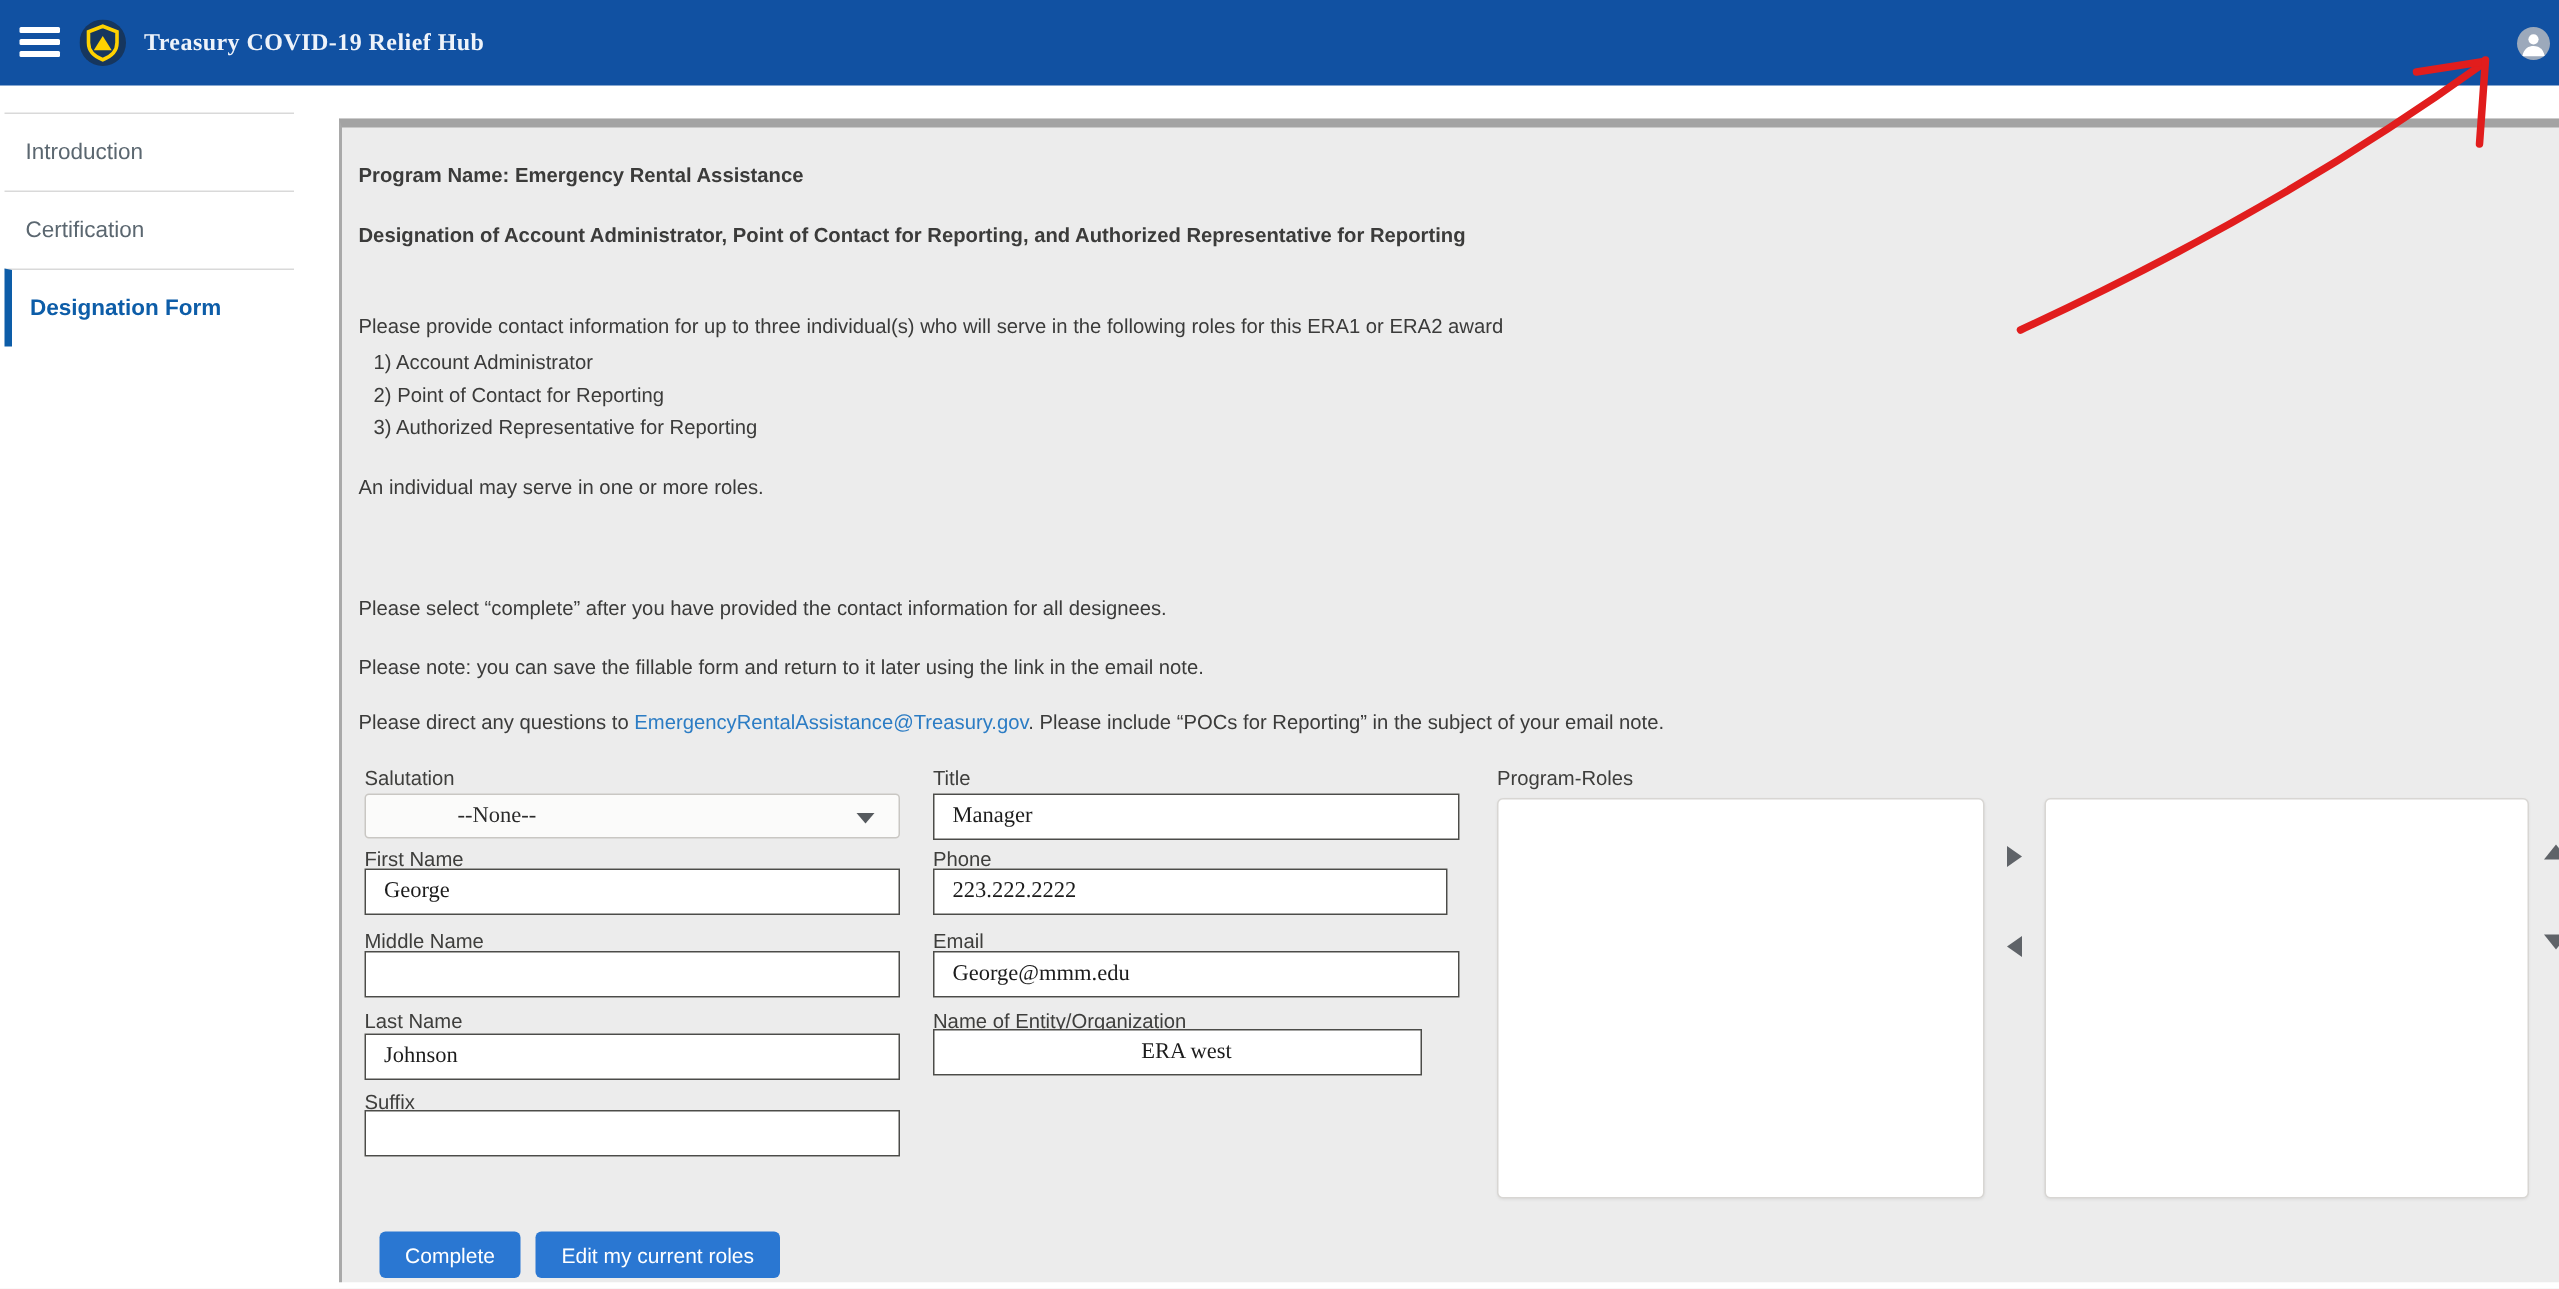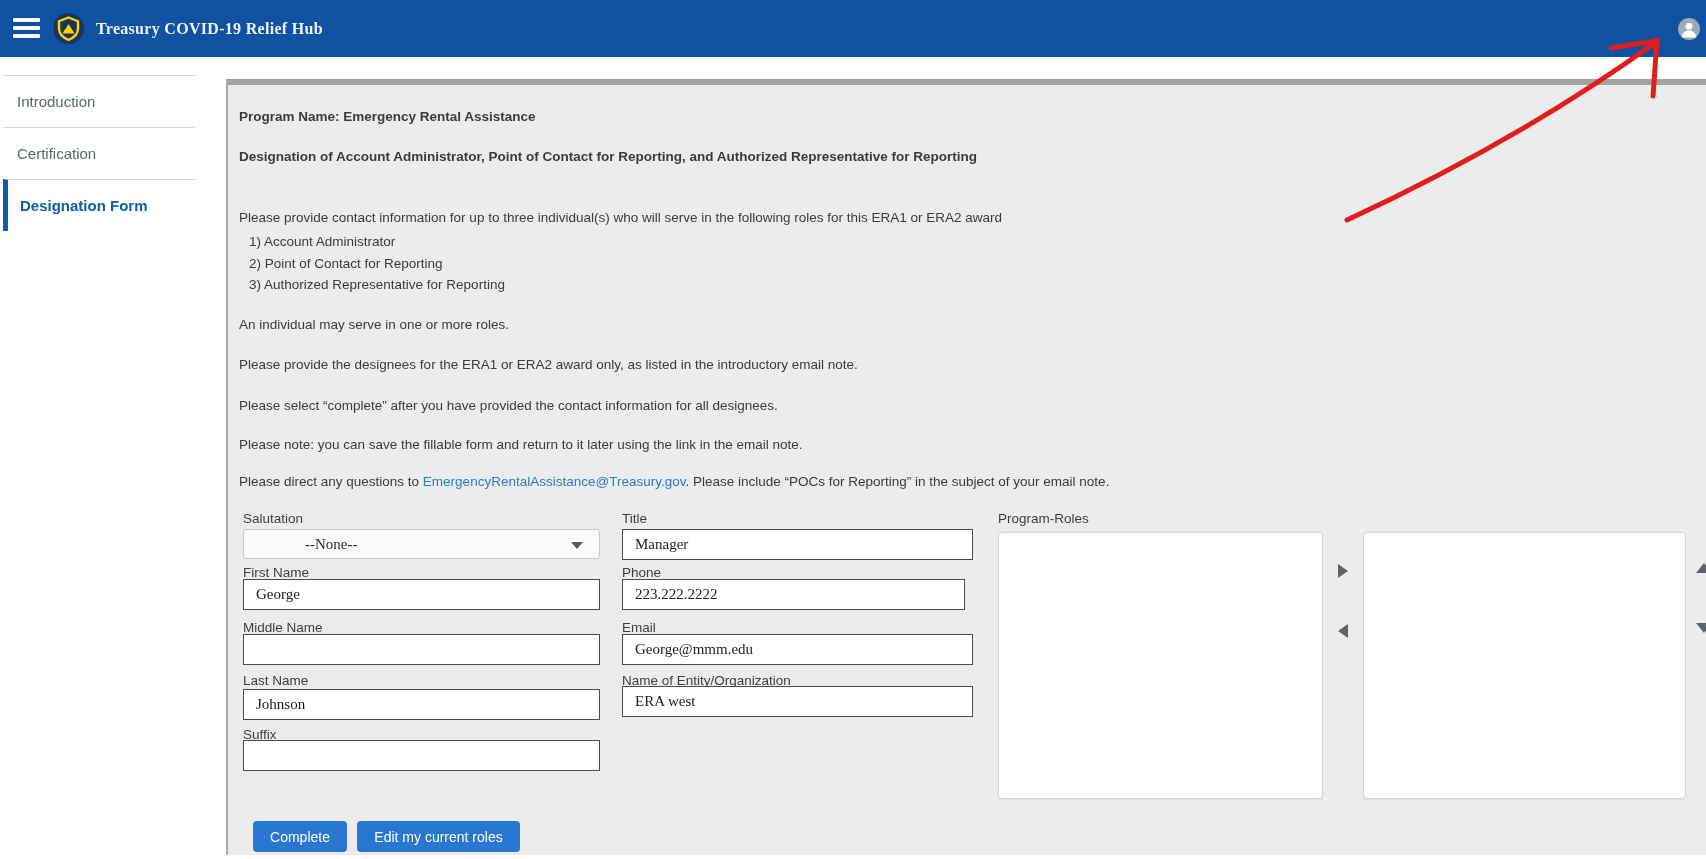--- a/index.html
+++ b/index.html
@@ -120,21 +120,20 @@
 
   <div class="para bold" style="top:24px;">Program Name: Emergency Rental Assistance</div>
   <div class="para bold" style="top:64px;">Designation of Account Administrator, Point of Contact for Reporting, and Authorized Representative for Reporting</div>
   <div class="para" style="top:104px;margin-top:21px;">Please provide contact information for up to three individual(s) who will serve in the following roles for this ERA1 or ERA2 award</div>
 
   <div class="roles-li" style="top:149px;">1) Account Administrator</div>
   <div class="roles-li" style="top:171px;">2) Point of Contact for Reporting</div>
   <div class="roles-li" style="top:192px;">3) Authorized Representative for Reporting</div>
 
   <div class="para" style="top:232px;">An individual may serve in one or more roles.</div>
-  <div class="para" style="top:272px;">Please provide the designees for the ERA1 or ERA2 award only, as listed in the introductory email note.</div>
   <div class="para" style="top:313px;">Please select “complete” after you have provided the contact information for all designees.</div>
   <div class="para" style="top:352px;">Please note: you can save the fillable form and return to it later using the link in the email note.</div>
   <div class="para" style="top:389px;"><span>Please direct any questions to </span><span class="link">EmergencyRentalAssistance@Treasury.gov</span><span>. Please include “POCs for Reporting” in the subject of your email note.</span></div>
 
   <div class="field-label" style="left:15px; top:426px;">Salutation</div>
   <div class="combobox">
     <span class="val">--None--</span>
     <span class="chev"></span>
   </div>
 
@@ -153,21 +152,21 @@
   <div class="field-label" style="left:394px; top:426px;">Title</div>
   <input class="tinput" style="left: 394px; top: 444px; width: 351px;" value="Manager">
 
   <div class="field-label" style="left:394px; top:480px;">Phone</div>
   <input class="tinput" style="left: 394px; top: 494px; width: 343px;" value="223.222.2222">
 
   <div class="field-label" style="left:394px; top:535px;">Email</div>
   <input class="tinput" style="left: 394px; top: 549px; width: 351px;" value="George@mmm.edu">
 
   <div class="field-label" style="left:394px; top:588px;">Name of Entity/Organization</div>
-  <input class="tinput" style="left: 394px; top: 601px; width: 351px;" value="ERA west">
+  <input class="tinput" style="left: 394px; top: 601px; width: 326px; text-align: center;" value="ERA west">
 
   <div class="field-label" style="left:770px; top:426px;">Program-Roles</div>
   <div class="listbox" style="left:770px; width:325px;"></div>
   <div class="tri right" style="left:1110px; top:479px;"></div>
   <div class="tri left" style="left:1110px; top:539px;"></div>
   <div class="listbox" style="left:1135px; width:323px;"></div>
   <div class="tri up" style="left:1468px; top:478px;"></div>
   <div class="tri down" style="left:1468px; top:538px;"></div>
 
   <button class="btn" style="left:25px; width:94px;">Complete</button>

